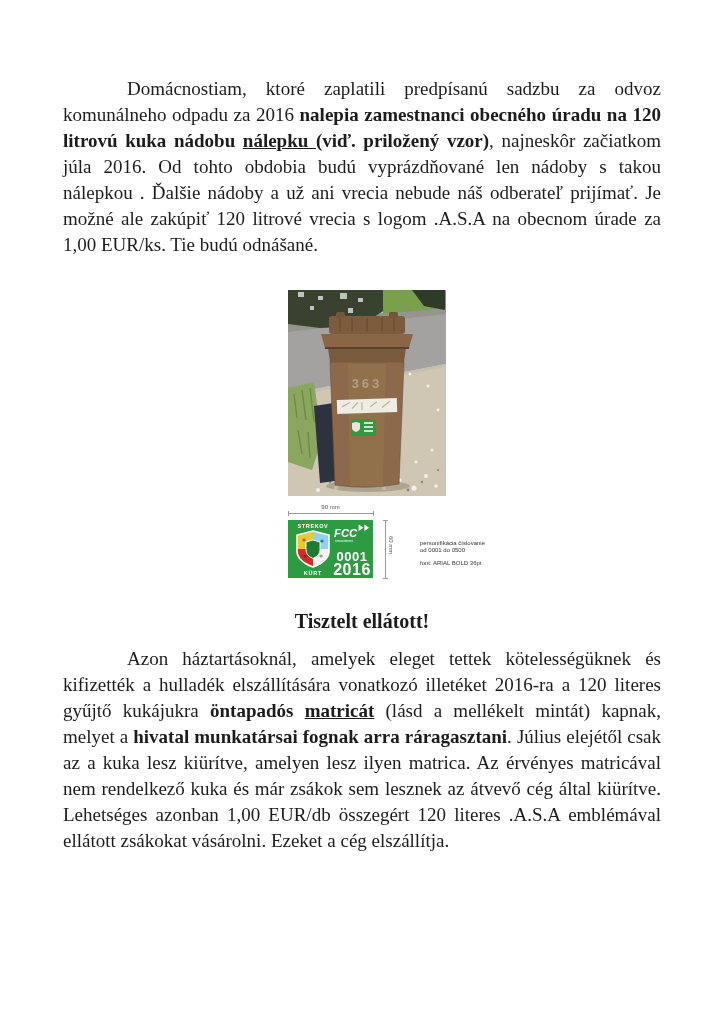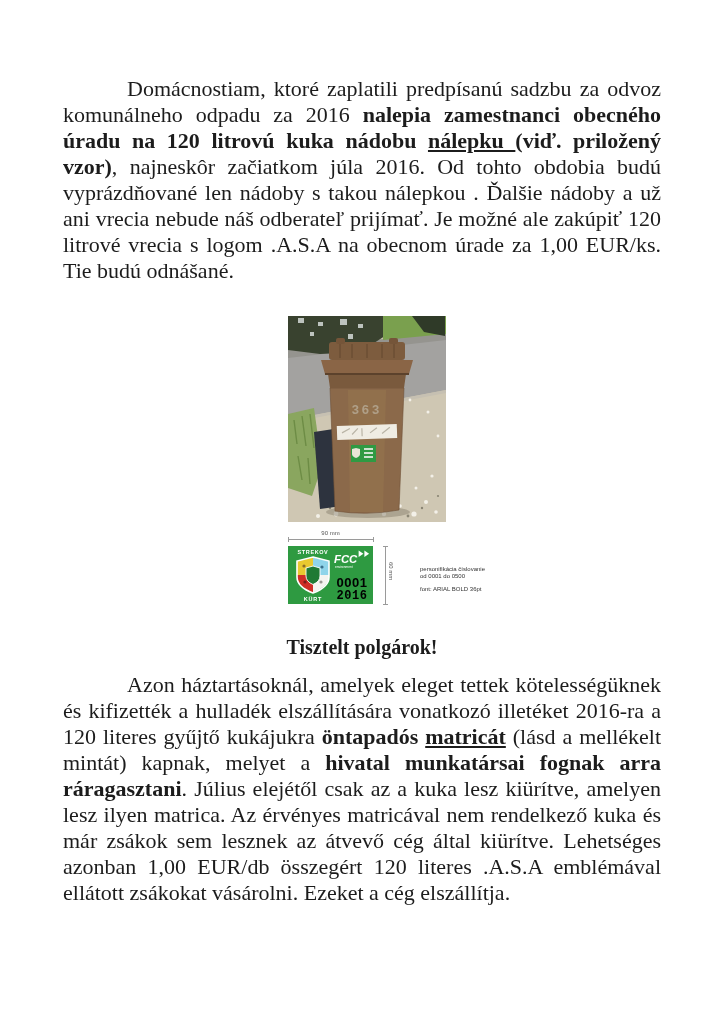--- a/index.html
+++ b/index.html
@@ -16,21 +16,21 @@
   .h-center{
     margin:0;
     font-size:20px;
     line-height:26px;
     font-weight:bold;
     text-align:center;
   }
   .heading-sk{margin-top:0;}
   .body-par{
     margin:12px 0 0 0;
-    font-size:22px;
+    font-size:19px;
     line-height:26px;
     text-align:justify;
     text-indent:64px;
   }
   .body-par .b{font-weight:bold;}
   .body-par .bu{font-weight:bold;text-decoration:underline;}
   .slogan-sk{margin-top:8px;}
   .photo-fig{
     margin:32px 0 0 225px;
     width:158px;height:206px;
@@ -76,25 +76,25 @@
   }
   .shield-wrap{position:absolute;left:8px;top:10px;width:34px;height:38px;}
   .village-bottom{
     position:absolute;bottom:2px;left:1px;width:48px;
     text-align:center;color:#ffffff;
     font-family:"Liberation Sans", sans-serif;
     font-size:5.5px;line-height:6px;letter-spacing:0.8px;font-weight:bold;
   }
   .fcc-block{
     position:absolute;right:2px;top:3px;width:38px;
-    text-align:center;color:#000000;
+    text-align:center;color:#ffffff;
     font-family:"Liberation Sans", sans-serif;
   }
   .fcc-serial{font-size:13px;font-weight:bold;line-height:13px;margin-top:3px;letter-spacing:0.5px;}
-  .fcc-year{font-size:12px;font-weight:bold;line-height:14px;letter-spacing:0.5px;font-family:Liberation Mono, monospace;}
+  .fcc-year{font-size:16px;font-weight:bold;line-height:14px;letter-spacing:0.5px;}
   .sticker-notes{
     position:absolute;left:132px;top:36px;
     font-family:"Liberation Sans", sans-serif;
     font-size:6px;line-height:7px;color:#333;
   }
   .sticker-notes .note-gap{margin-top:6px;}
   .heading-hu{margin-top:14px;}
   .slogan-hu{margin-top:6px;}
 </style>
 </head>
@@ -227,18 +227,18 @@
     <div class="dim-v-tick bottom"></div>
     <div class="dim-v-label">60 mm</div>
 
     <div class="sticker-notes">
       <div>personifikácia číslovanie</div>
       <div>od 0001 do 0500</div>
       <div class="note-gap">font: ARIAL BOLD 36pt</div>
     </div>
   </figure>
 
-  <h1 class="h-center heading-hu">Tisztelt polgárok!</h1>
+  <h1 class="h-center heading-hu">Tisztelt ellátott!</h1>
 
   <p class="body-par"><span>Azon háztartásoknál, amelyek eleget tettek kötelességüknek és kifizették a hulladék elszállítására vonatkozó illetéket 2016-ra a 120 literes gyűjtő kukájukra </span><span class="b">öntapadós </span><span class="bu">matricát</span><span> (lásd a mellékelt mintát) kapnak, melyet a </span><span class="b">hivatal munkatársai fognak arra ráragasztani</span><span>. Július elejétől csak az a kuka lesz kiürítve, amelyen lesz ilyen matrica. Az érvényes matricával nem rendelkező kuka és már zsákok sem lesznek az átvevő cég által kiürítve. Lehetséges azonban 1,00 EUR/db összegért 120 literes .A.S.A emblémával ellátott zsákokat vásárolni. Ezeket a cég elszállítja.</span></p>
 
 
 </div>
 
 </body></html>

